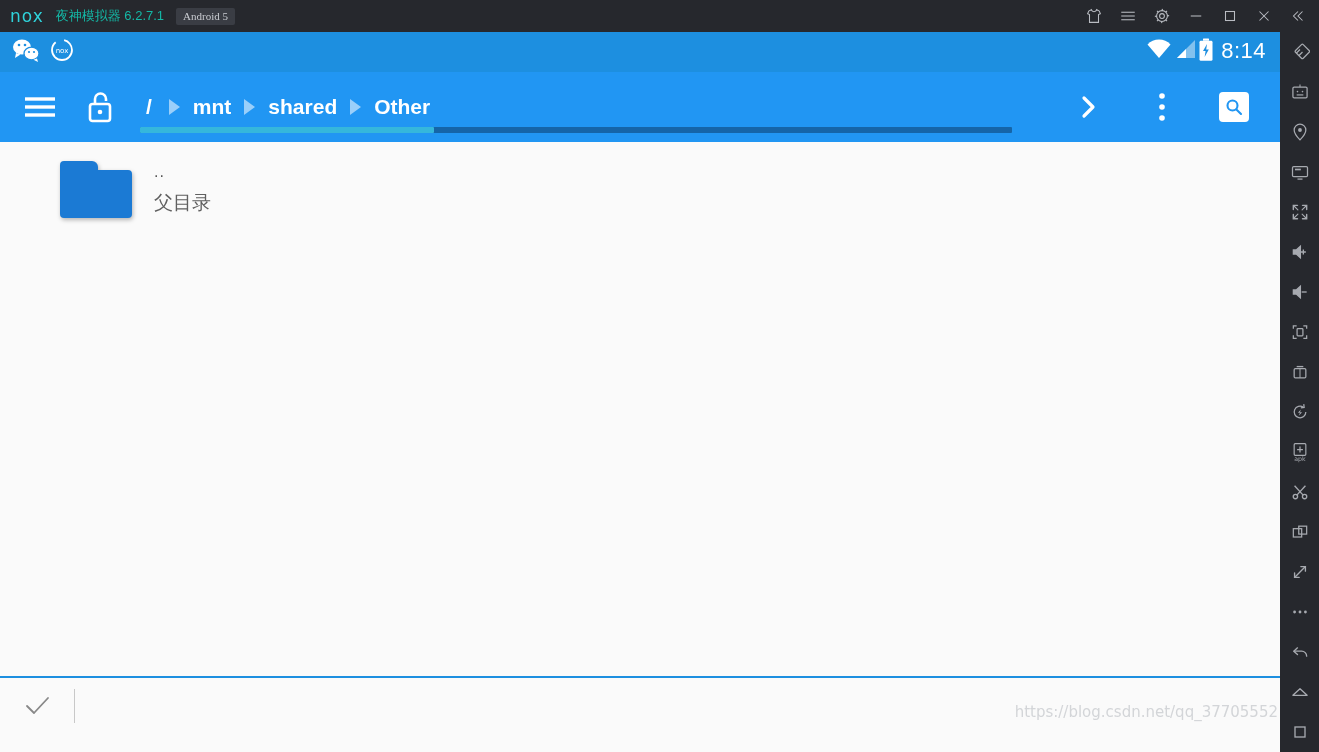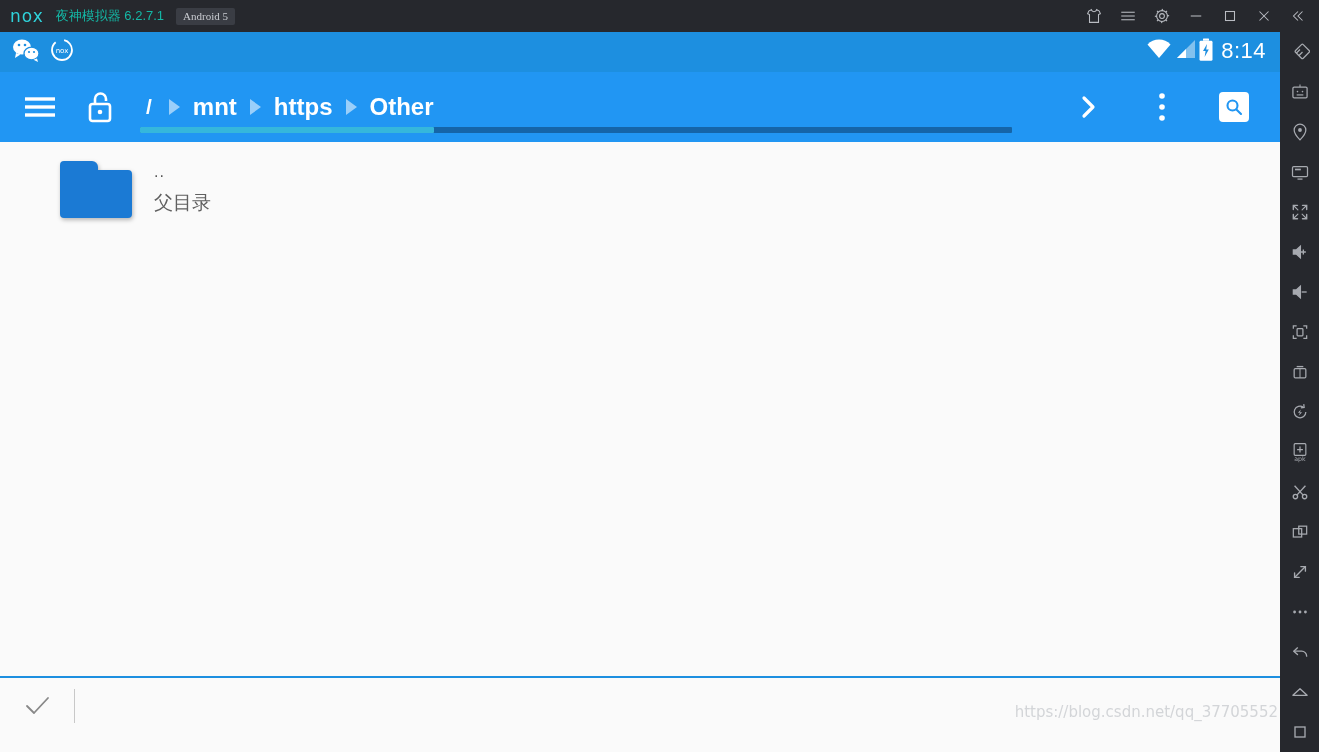--- a/index.html
+++ b/index.html
@@ -106,21 +106,21 @@
   .crumbs {
     flex: 1;
     height: 70px;
     display: flex; align-items: center;
     position: relative;
     padding-left: 12px;
     overflow: hidden;
   }
   .crumb {
     color: #ffffff;
-    font-size: 24px;
+    font-size: 21px;
     font-weight: bold;
     white-space: nowrap;
     padding: 0 4px;
   }
   .crumb.root { font-size: 21px; padding: 0 8px; }
   .crumb-sep {
     width: 0; height: 0;
     border-left: 11px solid rgba(255,255,255,0.55);
     border-top: 8px solid transparent;
     border-bottom: 8px solid transparent;
@@ -349,21 +349,21 @@
           <path d="M10 14 V9 a5.5 5.5 0 0 1 11 0 V11"></path>
           <circle cx="15" cy="22" r="2.3" fill="#ffffff" stroke="none"></circle>
         </svg>
       </div>
 
       <div class="crumbs">
         <span class="crumb root">/</span>
         <span class="crumb-sep"></span>
         <span class="crumb">mnt</span>
         <span class="crumb-sep"></span>
-        <span class="crumb">https</span>
+        <span class="crumb">shared</span>
         <span class="crumb-sep"></span>
         <span class="crumb">Other</span>
 
         <div class="crumb-scroll">
           <div class="crumb-scroll-thumb"></div>
         </div>
       </div>
 
       <div class="appbar-btn ab-chevron">
         <svg width="24" height="28" viewBox="0 0 24 28" fill="none" stroke="#ffffff" stroke-width="3.2" stroke-linecap="round" stroke-linejoin="round">

